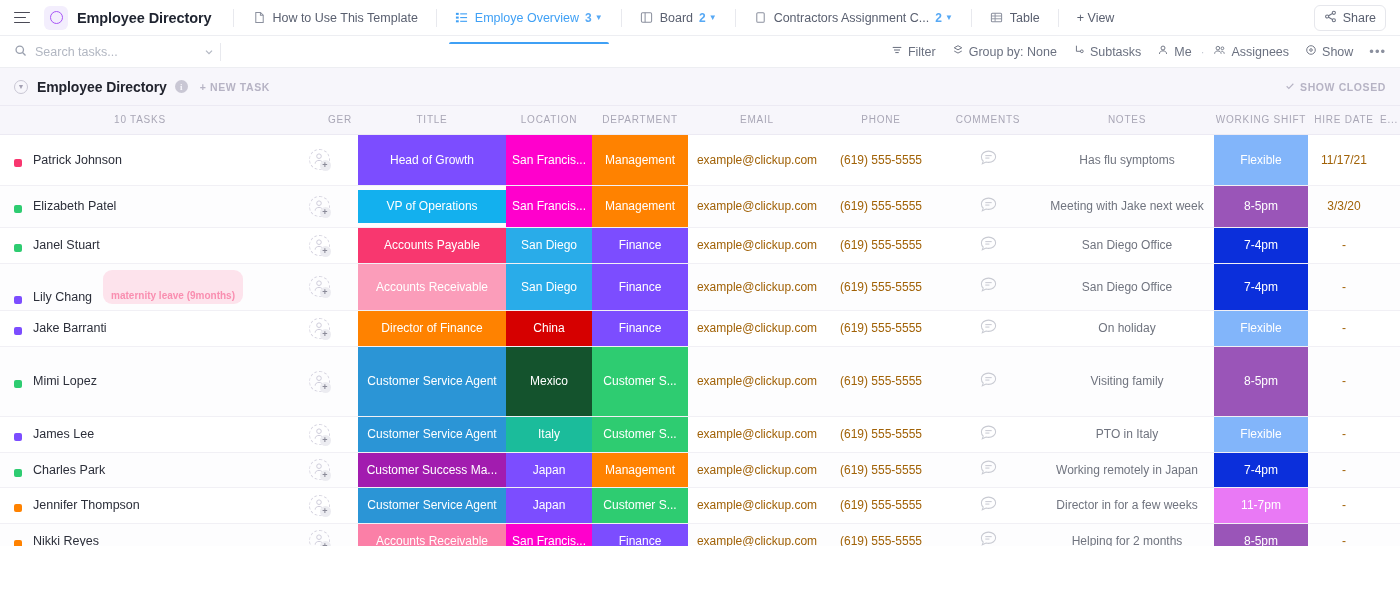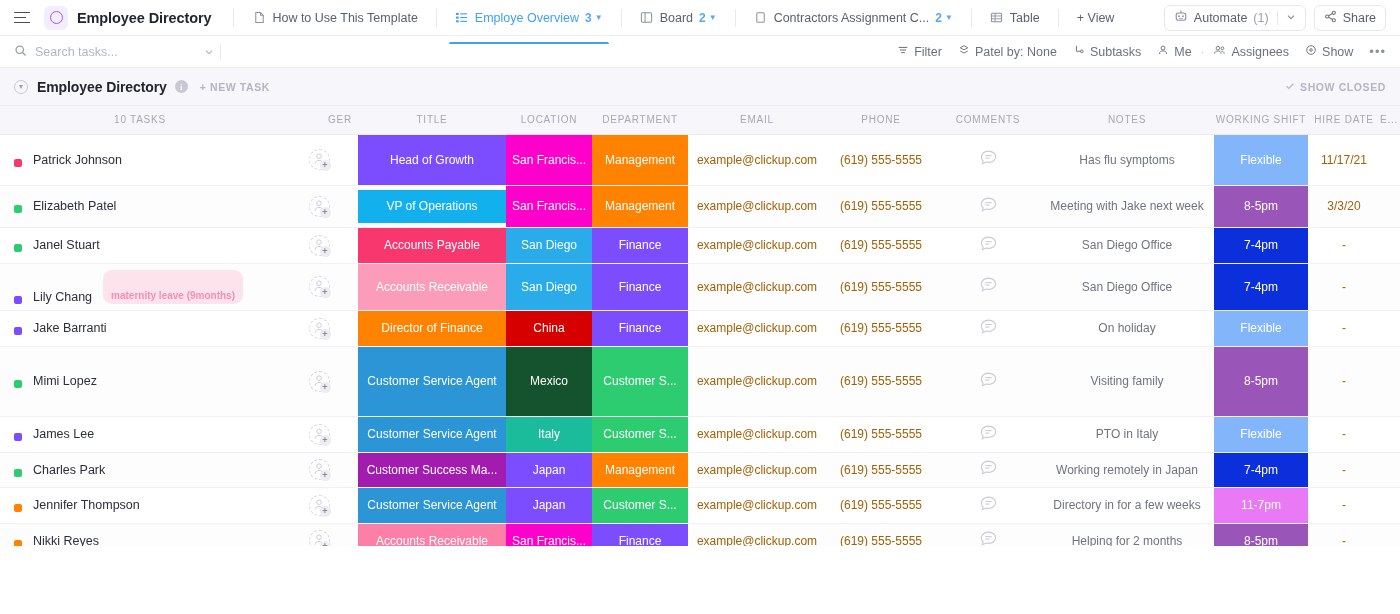--- a/index.html
+++ b/index.html
@@ -249,39 +249,20 @@
     <span>Table</span>
   </div>
   <div class="vsep"></div>
 
   <div class="tab">
     <span>+ View</span>
   </div>
 
   <div class="spacer"></div>
 
-  <div class="pill">
-    <span>
-      <svg width="14" height="14" viewBox="0 0 14 14">
-          <rect x="2.2" y="4" width="9.6" height="7.2" rx="2.2" fill="none" stroke="#8b909e" stroke-width="1.1"></rect>
-          <circle cx="5" cy="7.2" r="0.9" fill="#8b909e"></circle>
-          <circle cx="9" cy="7.2" r="0.9" fill="#8b909e"></circle>
-          <path d="M5.2 9.3q1.8 1.2 3.6 0" fill="none" stroke="#8b909e" stroke-width="0.9"></path>
-          <line x1="7" y1="1.6" x2="7" y2="4" stroke="#8b909e" stroke-width="1.1"></line>
-        </svg>
-    </span>
-    <span>Automate</span>
-    <span class="muted">(1)</span>
-    <span class="pill-div"></span>
-    <span>
-      <svg width="10" height="10" viewBox="0 0 10 10">
-          <path d="M2 3.6L5 6.6 8 3.6" fill="none" stroke="#8b909e" stroke-width="1.2"></path>
-        </svg>
-    </span>
-  </div>
   <div style="width:8px"></div>
   <div class="pill">
     <span>
       <svg width="13" height="13" viewBox="0 0 14 14">
           <circle cx="10.6" cy="3" r="1.7" fill="none" stroke="#6b7180" stroke-width="1.1"></circle>
           <circle cx="3.4" cy="7" r="1.7" fill="none" stroke="#6b7180" stroke-width="1.1"></circle>
           <circle cx="10.6" cy="11" r="1.7" fill="none" stroke="#6b7180" stroke-width="1.1"></circle>
           <line x1="4.9" y1="6.2" x2="9.1" y2="3.8" stroke="#6b7180" stroke-width="1.1"></line>
           <line x1="4.9" y1="7.8" x2="9.1" y2="10.2" stroke="#6b7180" stroke-width="1.1"></line>
         </svg>
@@ -318,21 +299,21 @@
     </span>
     <span>Filter</span>
   </div>
   <div class="tb-item">
     <span>
       <svg width="12" height="12" viewBox="0 0 14 14">
           <path d="M7 2l4.4 2.4L7 6.8 2.6 4.4z" fill="none" stroke="#6b7180" stroke-width="1.1"></path>
           <path d="M2.6 8.2L7 10.6l4.4-2.4" fill="none" stroke="#6b7180" stroke-width="1.1"></path>
         </svg>
     </span>
-    <span>Patel by: None</span>
+    <span>Group by: None</span>
   </div>
   <div class="tb-item">
     <span>
       <svg width="12" height="12" viewBox="0 0 14 14">
           <path d="M4 2v6.5h5" fill="none" stroke="#6b7180" stroke-width="1.1"></path>
           <circle cx="10.3" cy="8.5" r="1.6" fill="none" stroke="#6b7180" stroke-width="1.1"></circle>
         </svg>
     </span>
     <span>Subtasks</span>
   </div>
@@ -907,21 +888,21 @@
             <div class="comment-ico">
               <span>
   <svg width="17" height="15" viewBox="0 0 18 16">
     <path d="M9 1.2c4.3 0 7.6 2.6 7.6 6s-3.3 6-7.6 6c-.9 0-1.8-.12-2.6-.34L2.4 14.6l1-2.8C1.9 10.7 1.4 9.4 1.4 7.2c0-3.4 3.3-6 7.6-6z" fill="none" stroke="#c8cad2" stroke-width="1.1"></path>
     <line x1="5.6" y1="6" x2="12.4" y2="6" stroke="#c8cad2" stroke-width="1.1"></line>
     <line x1="5.6" y1="8.6" x2="10" y2="8.6" stroke="#c8cad2" stroke-width="1.1"></line>
   </svg></span>
             </div>
           </td>
   <td>
-            <div class="plaincell dim">Directory in for a few weeks</div>
+            <div class="plaincell dim">Director in for a few weeks</div>
           </td>
   <td style="padding:0">
             <div class="cbox" style="background:#e979f5;height:35px">11-7pm</div>
           </td>
   <td>
             <div class="plaincell">-</div>
           </td>
   <td></td>
         </tr>
         <tr class="row">

